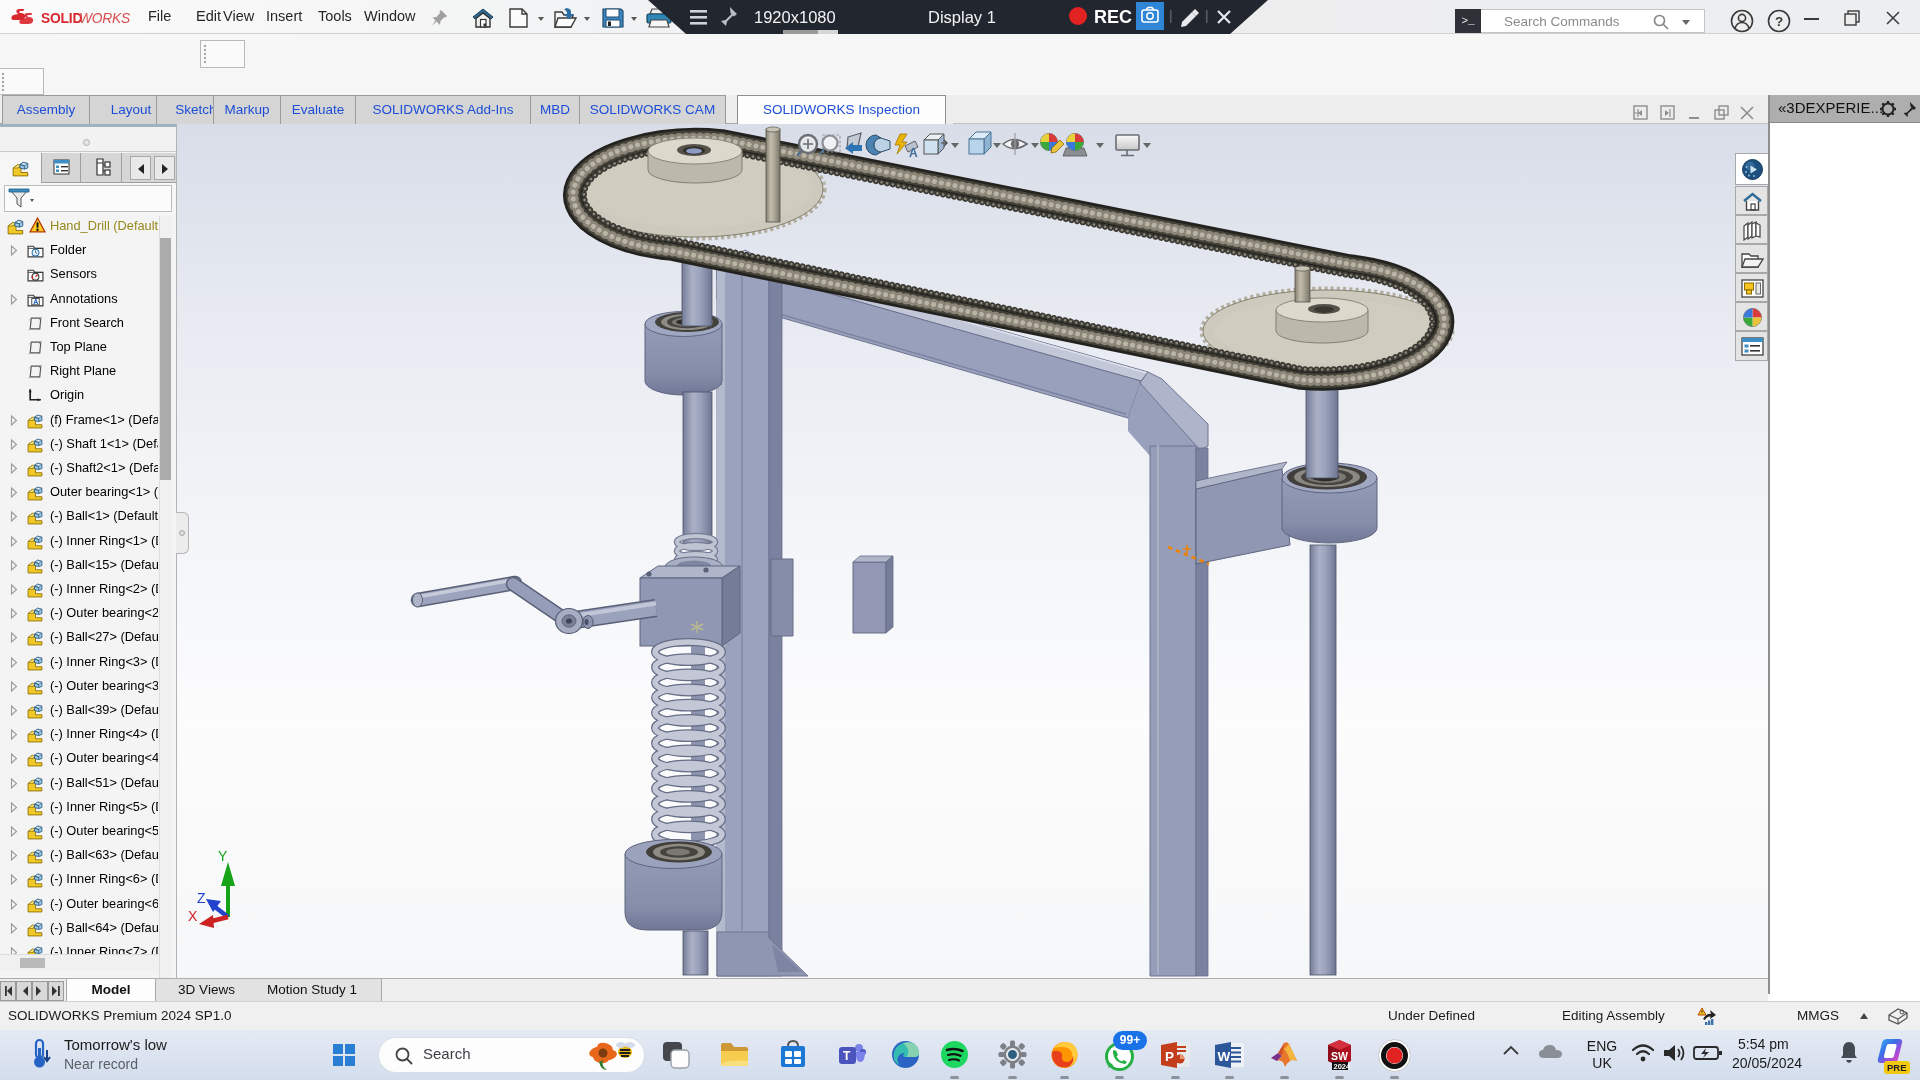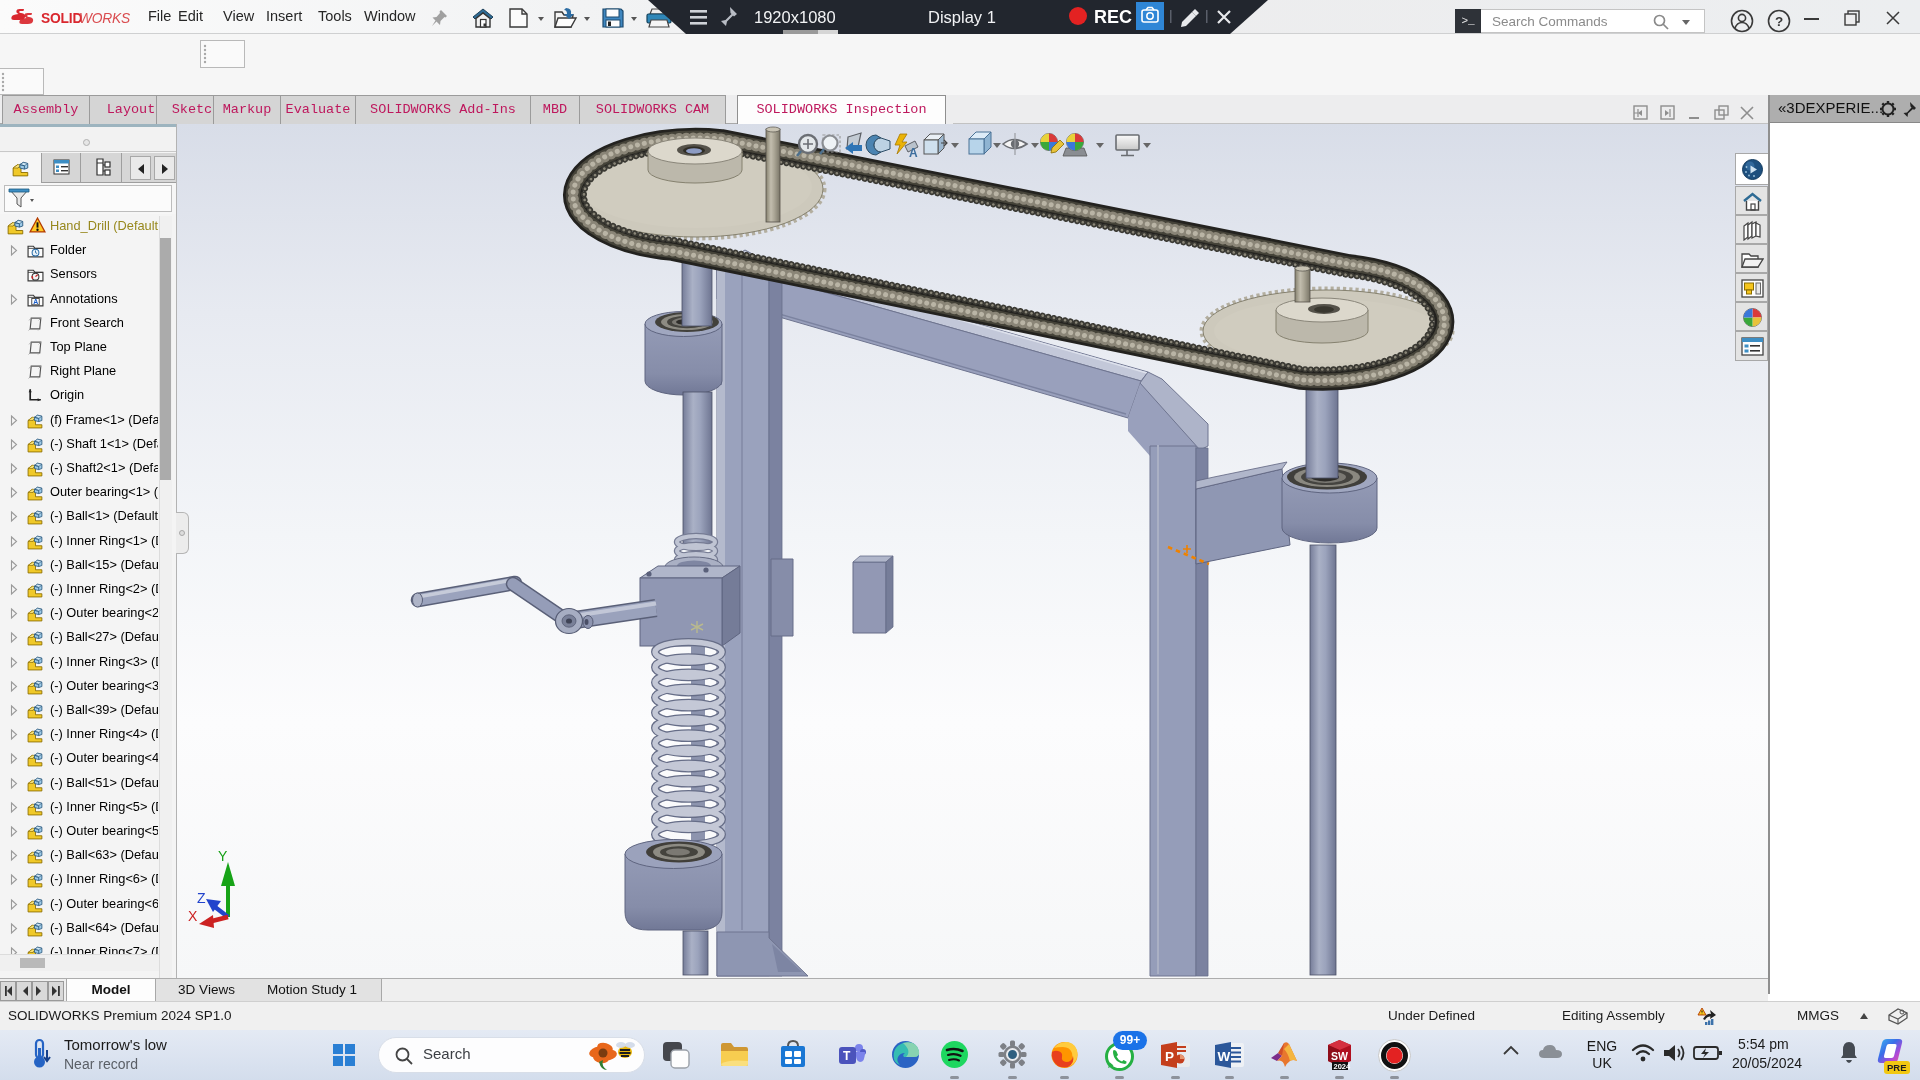--- a/index.html
+++ b/index.html
@@ -13,21 +13,21 @@
     border-bottom:1px solid #cfd0d1; }
   .menuitem { position:absolute; top:8px; font-size:14.5px; color:#262626; }
 
   
   #strip { position:absolute; left:0; top:34px; width:1920px; height:61px; background:#f6f6f6; }
   .minibox { position:absolute; background:#fafafa; border:1px solid #b9b9b9; }
 
   
   #tabrow { position:absolute; left:0; top:95px; width:1920px; height:29px; background:#ededee; }
   .ctab { position:absolute; top:0; height:29px; background:#d5d5d5; border:1px solid #9b9b9b; border-bottom:none;
-     font-size:13.5px; color:#be185d; text-align:center; line-height:27px;font-family:Liberation Mono, monospace; }
+     font-size:13.5px; color:#1d4ed8; text-align:center; line-height:27px; }
   .ctab.active { background:#fdfdfd; border-color:#8f8f8f; z-index:3; }
 
   
   #viewport { position:absolute; left:0; top:124px; width:1920px; height:854px;
     background:linear-gradient(180deg,#d8dde8 0%,#e7eaf1 22%,#f3f5f8 48%,#fcfcfd 70%,#f6f7f8 100%); }
 
   
   #leftpanel { position:absolute; left:0; top:124px; width:177px; height:854px; background:#f4f4f4;
      border-right:1px solid #b3b3b3; }
   .treerow { position:absolute; left:0; width:158px; height:24px; white-space:nowrap; overflow:hidden;
@@ -279,21 +279,21 @@
 
   <div id="titlebar">
 
     <svg class="abs" style="left:10px;top:5px" width="215" height="26" viewBox="0 0 215 26">
       <path d="M4 15 Q1 15 1.4 12.5 Q1.8 10 5.5 9.5 L8.5 9 Q6 8.2 6.3 6 Q6.6 4 9.5 4 L14 4 L13.5 6 L10.3 6 Q9.2 6 9.2 6.9 Q9.2 7.7 11 8 L12.3 8.3 Q15.5 9 15.1 11.7 Q14.6 15 9.8 15 Z" fill="#d9272e"></path>
       <path d="M12 19 Q9 19 9.4 16.5 Q9.8 14 13.5 13.5 L16.5 13 Q14 12.2 14.3 10 Q14.6 8 17.5 8 L22 8 L21.5 10 L18.3 10 Q17.2 10 17.2 10.9 Q17.2 11.7 19 12 L20.3 12.3 Q23.5 13 23.1 15.7 Q22.6 19 17.8 19 Z" fill="#d9272e" opacity="0.92"></path>
       <text x="31" y="17.5" font-size="13.8" font-weight="bold" fill="#d9272e" letter-spacing="-0.2" font-family="Liberation Sans,sans-serif">SOLID</text>
       <text x="69" y="17.5" font-size="13.8" font-style="italic" fill="#da4d50" letter-spacing="-0.2" font-family="Liberation Sans,sans-serif">WORKS</text>
     </svg>
     <span class="menuitem" style="left:148px">File</span>
-    <span class="menuitem" style="left:178px">Edit</span>
+    <span class="menuitem" style="left:196px">Edit</span>
     <span class="menuitem" style="left:223px">View</span>
     <span class="menuitem" style="left:266px">Insert</span>
     <span class="menuitem" style="left:318px">Tools</span>
     <span class="menuitem" style="left:364px">Window</span>
 
     <svg class="abs" style="left:430px;top:8px" width="20" height="20" viewBox="0 0 20 20">
       <path d="M11 2 L17 8 L15.5 9.5 L14.5 9 L10.5 13 L10 17 L6.5 13.5 L2 18 L5.5 12.5 L2.5 9.5 L6.5 9 L10 5 L9.5 3.5 Z" fill="#a0a0a0"></path>
     </svg>
 
     <svg class="abs" style="left:470px;top:6px" width="220" height="24" viewBox="0 0 220 24">
@@ -342,21 +342,21 @@
       <path d="M552 12 L555 9 L559 13 L556 16 Z" fill="#e8e9ec"></path>
       <rect x="566" y="10" width="1.5" height="13" fill="#5a5f6a"></rect>
       <path d="M578 11 L590 23 M590 11 L578 23" stroke="#e8e9ec" stroke-width="2.2"></path>
 
       <rect x="143" y="30" width="35" height="14" fill="#9a9a9a"></rect>
       <rect x="178" y="30" width="20" height="14" fill="#d6d6d6"></rect>
     </svg>
 
     <div class="abs" style="left:1455px;top:9px;width:250px;height:24px;background:#fff;border:1px solid #c4c4c4">
       <div class="abs" style="left:-1px;top:-1px;width:26px;height:24px;background:#2e3238;color:#e8e8e8;font-family:'Liberation Mono',monospace;font-size:11px;line-height:24px;text-align:center">&gt;_</div>
-      <span class="abs" style="left:36px;top:4px;font-size:13.5px;color:#8b8b8b">Search Commands</span>
+      <span class="abs" style="left:48px;top:4px;font-size:13.5px;color:#8b8b8b">Search Commands</span>
       <svg class="abs" style="left:196px;top:3px" width="18" height="18" viewBox="0 0 18 18">
         <circle cx="7.5" cy="7.5" r="5" fill="none" stroke="#8a8a8a" stroke-width="1.7"></circle>
         <path d="M11 11 L16 16" stroke="#8a8a8a" stroke-width="1.7"></path>
       </svg>
       <svg class="abs" style="left:224px;top:8px" width="12" height="8" viewBox="0 0 12 8">
           <path d="M2 2 L10 2 L6 7 Z" fill="#666"></path>
         </svg>
     </div>
 
     <svg class="abs" style="left:1729px;top:8px" width="26" height="26" viewBox="0 0 26 26">

